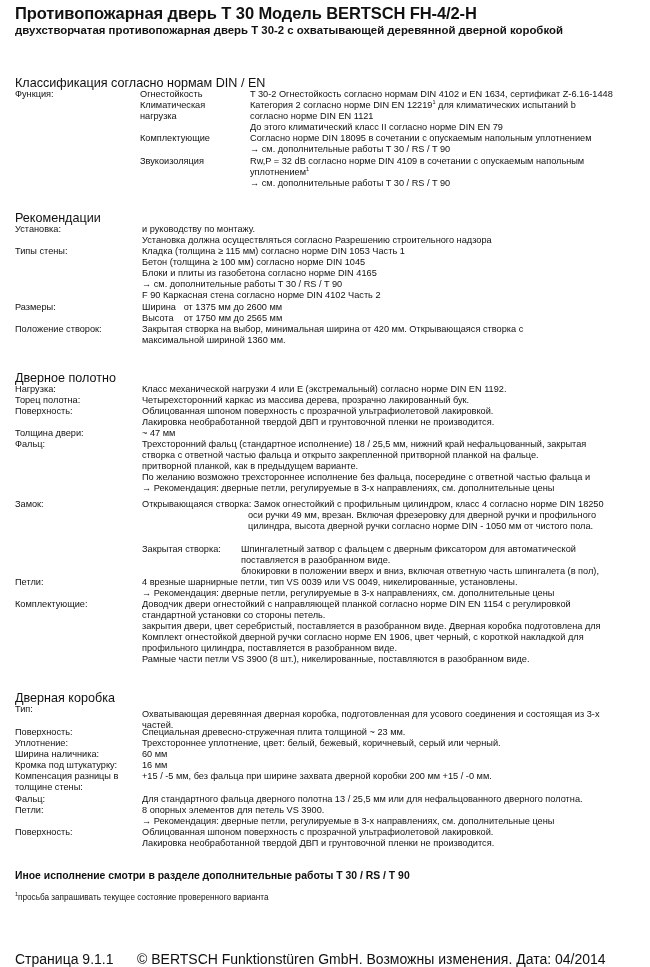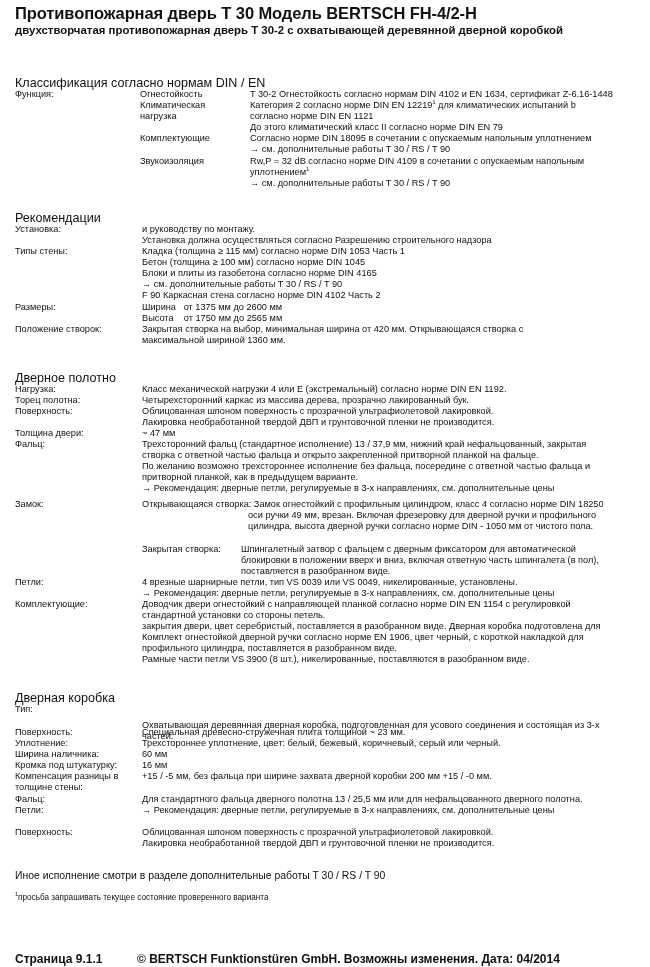--- a/index.html
+++ b/index.html
@@ -14,23 +14,23 @@
   .row { position: absolute; left: 15px; width: 630px; }
   .lbl { position: absolute; left: 0; top: 0; }
   .sub { position: absolute; left: 125px; top: 0; }
   .val { position: absolute; left: 127px; top: 0; width: 505px; }
   .val1 { position: absolute; left: 235px; top: 0; width: 400px; }
   .line { white-space: nowrap; height: 11.1px; }
   .ind { padding-left: 106px; }
   .sub2 { position: absolute; left: 127px; }
   .val2 { position: absolute; left: 226px; width: 400px; }
   sup { font-size: 5.5px; vertical-align: 4px; line-height: 0; }
-  .bold-note { position: absolute; left: 15px; top: 870px; font-size: 10.4px; font-weight: normal; }
+  .bold-note { position: absolute; left: 15px; top: 870px; font-size: 10.4px; font-weight: bold; }
   .footnote { position: absolute; left: 15px; top: 892px; font-size: 8.2px; }
-  .footer { position: absolute; top: 954px; font-size: 12px; font-weight: bold; }
+  .footer { position: absolute; top: 954px; font-size: 14px; font-weight: normal; }
 </style>
 </head>
 <body>
 
 <div class="h1">Противопожарная дверь T 30 Модель BERTSCH FH-4/2-H</div>
 <div class="h2">двухстворчатая противопожарная дверь T 30-2 с охватывающей деревянной дверной коробкой</div>
 
 <div class="sec-title" style="top:76px">Классификация согласно нормам DIN / EN</div>
 <div class="row" style="top:89px">
   <div class="lbl">Функция:</div>
@@ -104,38 +104,38 @@
   <div class="val" style="top:22px">
     <div class="line">Облицованная шпоном поверхность с прозрачной ультрафиолетовой лакировкой.</div>
     <div class="line">Лакировка необработанной твердой ДВП и грунтовочной пленки не производится.</div>
   </div>
   <div class="lbl" style="top:44px">Толщина двери:</div>
   <div class="val" style="top:44px">
       <div class="line">~ 47 мм</div>
     </div>
   <div class="lbl" style="top:55px">Фальц:</div>
   <div class="val" style="top:55px">
-    <div class="line">Трехсторонний фальц (стандартное исполнение) 13 / 37,9 мм, нижний край нефальцованный, закрытая</div>
+    <div class="line">Трехсторонний фальц (стандартное исполнение) 18 / 25,5 мм, нижний край нефальцованный, закрытая</div>
     <div class="line">створка с ответной частью фальца и открыто закрепленной притворной планкой на фальце.</div>
+    <div class="line">притворной планкой, как в предыдущем варианте.</div>
     <div class="line">По желанию возможно трехстороннее исполнение без фальца, посередине с ответной частью фальца и</div>
-    <div class="line">притворной планкой, как в предыдущем варианте.</div>
     <div class="line">→ Рекомендация: дверные петли, регулируемые в 3-х направлениях, см. дополнительные цены</div>
   </div>
 
   <div class="lbl" style="top:115px">Замок:</div>
   <div class="val" style="top:115px">
     <div class="line">Открывающаяся створка: Замок огнестойкий с профильным цилиндром, класс 4 согласно норме DIN 18250</div>
     <div class="line ind">оси ручки 49 мм, врезан. Включая фрезеровку для дверной ручки и профильного</div>
     <div class="line ind">цилиндра, высота дверной ручки согласно норме DIN - 1050 мм от чистого пола.</div>
   </div>
   <div class="sub2" style="top:160px">Закрытая створка:</div>
   <div class="val2" style="top:160px">
     <div class="line">Шпингалетный затвор с фальцем с дверным фиксатором для автоматической</div>
+    <div class="line">поставляется в разобранном виде.</div>
     <div class="line">блокировки в положении вверх и вниз, включая ответную часть шпингалета (в пол),</div>
-    <div class="line">поставляется в разобранном виде.</div>
   </div>
 
   <div class="lbl" style="top:193px">Петли:</div>
   <div class="val" style="top:193px">
     <div class="line">4 врезные шарнирные петли, тип VS 0039 или VS 0049, никелированные, установлены.</div>
     <div class="line">→ Рекомендация: дверные петли, регулируемые в 3-х направлениях, см. дополнительные цены</div>
   </div>
   <div class="lbl" style="top:215px">Комплектующие:</div>
   <div class="val" style="top:215px">
     <div class="line">Доводчик двери огнестойкий с направляющей планкой согласно норме DIN EN 1154 с регулировкой</div>
@@ -143,21 +143,21 @@
     <div class="line">закрытия двери, цвет серебристый, поставляется в разобранном виде. Дверная коробка подготовлена для</div>
     <div class="line">Комплект огнестойкой дверной ручки согласно норме EN 1906, цвет черный, с короткой накладкой для</div>
     <div class="line">профильного цилиндра, поставляется в разобранном виде.</div>
     <div class="line">Рамные части петли VS 3900 (8 шт.), никелированные, поставляются в разобранном виде.</div>
   </div>
 </div>
 
 <div class="sec-title" style="top:691px">Дверная коробка</div>
 <div class="row" style="top:704px">
   <div class="lbl" style="top:0">Тип:</div>
-  <div class="val" style="top:16px">
+  <div class="val" style="top:5px">
     <div class="line">Охватывающая деревянная дверная коробка, подготовленная для усового соединения и состоящая из 3-х</div>
     <div class="line">частей.</div>
   </div>
   <div class="lbl" style="top:23px">Поверхность:</div>
   <div class="val" style="top:23px">
       <div class="line">Специальная древесно-стружечная плита толщиной ~ 23 мм.</div>
     </div>
   <div class="lbl" style="top:34px">Уплотнение:</div>
   <div class="val" style="top:34px">
       <div class="line">Трехстороннее уплотнение, цвет: белый, бежевый, коричневый, серый или черный.</div>
@@ -176,20 +176,21 @@
   </div>
   <div class="val" style="top:67px">
       <div class="line">+15 / -5 мм, без фальца при ширине захвата дверной коробки 200 мм +15 / -0 мм.</div>
     </div>
   <div class="lbl" style="top:90px">Фальц:</div>
   <div class="val" style="top:90px">
       <div class="line">Для стандартного фальца дверного полотна 13 / 25,5 мм или для нефальцованного дверного полотна.</div>
     </div>
   <div class="lbl" style="top:101px">Петли:</div>
   <div class="val" style="top:101px">
+    <div class="line">8 опорных элементов для петель VS 3900.</div>
     <div class="line">→ Рекомендация: дверные петли, регулируемые в 3-х направлениях, см. дополнительные цены</div>
   </div>
   <div class="lbl" style="top:123px">Поверхность:</div>
   <div class="val" style="top:123px">
     <div class="line">Облицованная шпоном поверхность с прозрачной ультрафиолетовой лакировкой.</div>
     <div class="line">Лакировка необработанной твердой ДВП и грунтовочной пленки не производится.</div>
   </div>
 </div>
 
 <div class="bold-note">Иное исполнение смотри в разделе дополнительные работы T 30 / RS / T 90</div>

